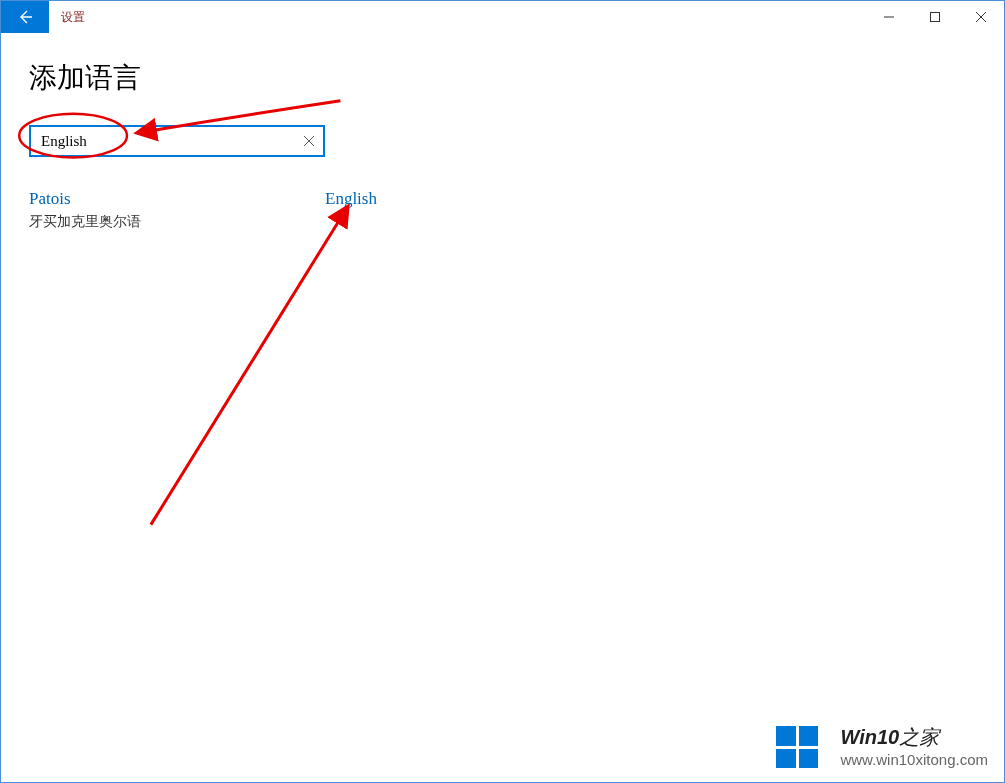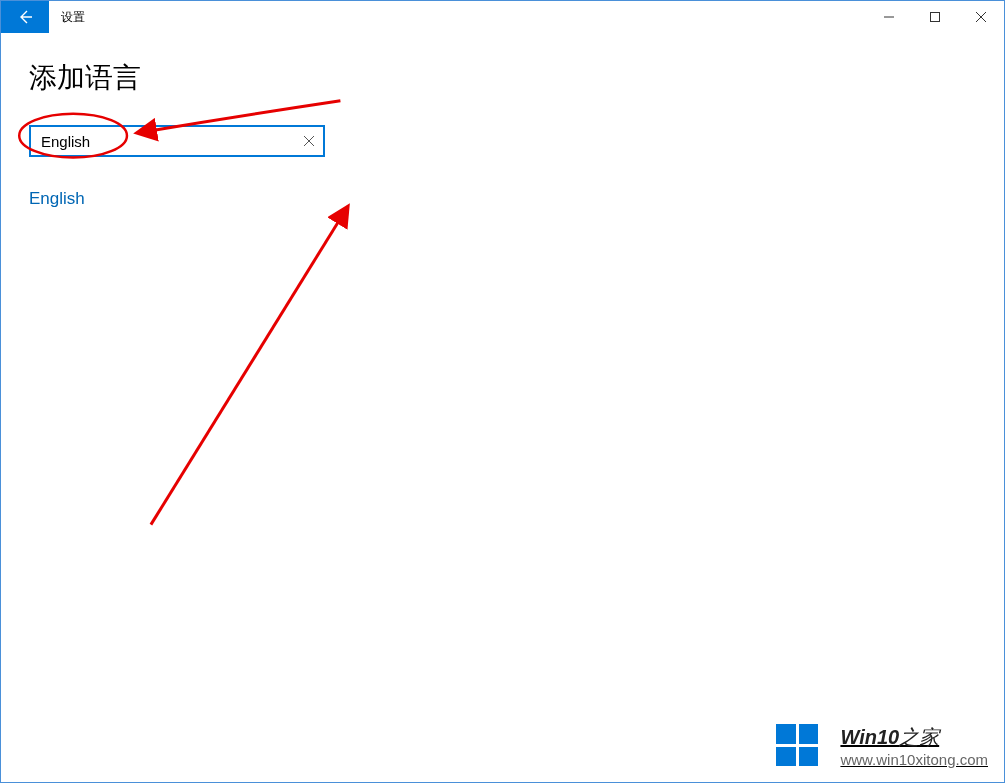--- a/index.html
+++ b/index.html
@@ -25,21 +25,21 @@
       background: #0078d7;
       display: flex;
       align-items: center;
       justify-content: center;
       color: #fff;
       cursor: pointer;
     }
     .back-btn svg { width: 16px; height: 16px; }
     .title-text {
       font-size: 12px;
-      color: #000000;
+      color: #7f1d1d;
       margin-left: 12px;
     }
     .win-controls {
       position: absolute;
       right: 0;
       top: 0;
       display: flex;
       height: 32px;
     }
     .win-btn {
@@ -47,20 +47,21 @@
       height: 32px;
       display: flex;
       align-items: center;
       justify-content: center;
       cursor: pointer;
       color: #333;
     }
     .win-btn svg { width: 10px; height: 10px; }
     .content {
       padding: 20px 28px;
+      font-family: Liberation Serif, serif;
     }
     .page-heading {
       font-size: 28px;
       font-weight: 400;
       color: #000;
       margin-bottom: 28px;
       margin-top: 6px;
     }
     .search-wrap {
       position: relative;
@@ -115,23 +116,22 @@
       position: absolute;
       top: 0; left: 0;
       width: 100%; height: 100%;
       pointer-events: none;
     }
     .watermark {
       position: absolute;
       right: 16px;
       bottom: 14px;
       display: flex;
-      align-items: flex-start;
+      align-items: flex-end;
       gap: 22px;
-      text-decoration: underline;
     }
     .wm-logo {
       width: 42px; height: 42px;
       display: grid;
       grid-template-columns: 1fr 1fr;
       grid-template-rows: 1fr 1fr;
       gap: 3px;
     }
     .wm-logo div { background: #0078d7; }
     .wm-text { text-align: left; }
@@ -177,20 +177,24 @@
     <div class="clear-btn">
       <svg viewBox="0 0 12 12" stroke="currentColor" stroke-width="1">
           <line x1="1" y1="1" x2="11" y2="11"></line>
           <line x1="11" y1="1" x2="1" y2="11"></line>
         </svg>
     </div>
   </div>
 
   <div class="results">
     <div class="result-item">
+      <div class="result-name">Patois</div>
+      <div class="result-desc">牙买加克里奥尔语</div>
+    </div>
+    <div class="result-item">
       <div class="result-name">English</div>
     </div>
   </div>
 </div>
 
 <svg class="annot" viewBox="0 0 1005 783">
   <defs>
     <marker id="arrowhead" markerWidth="8" markerHeight="8" refX="2" refY="4" orient="auto">
       <path d="M0,0 L8,4 L0,8 Z" fill="#e60000"></path>
     </marker>

